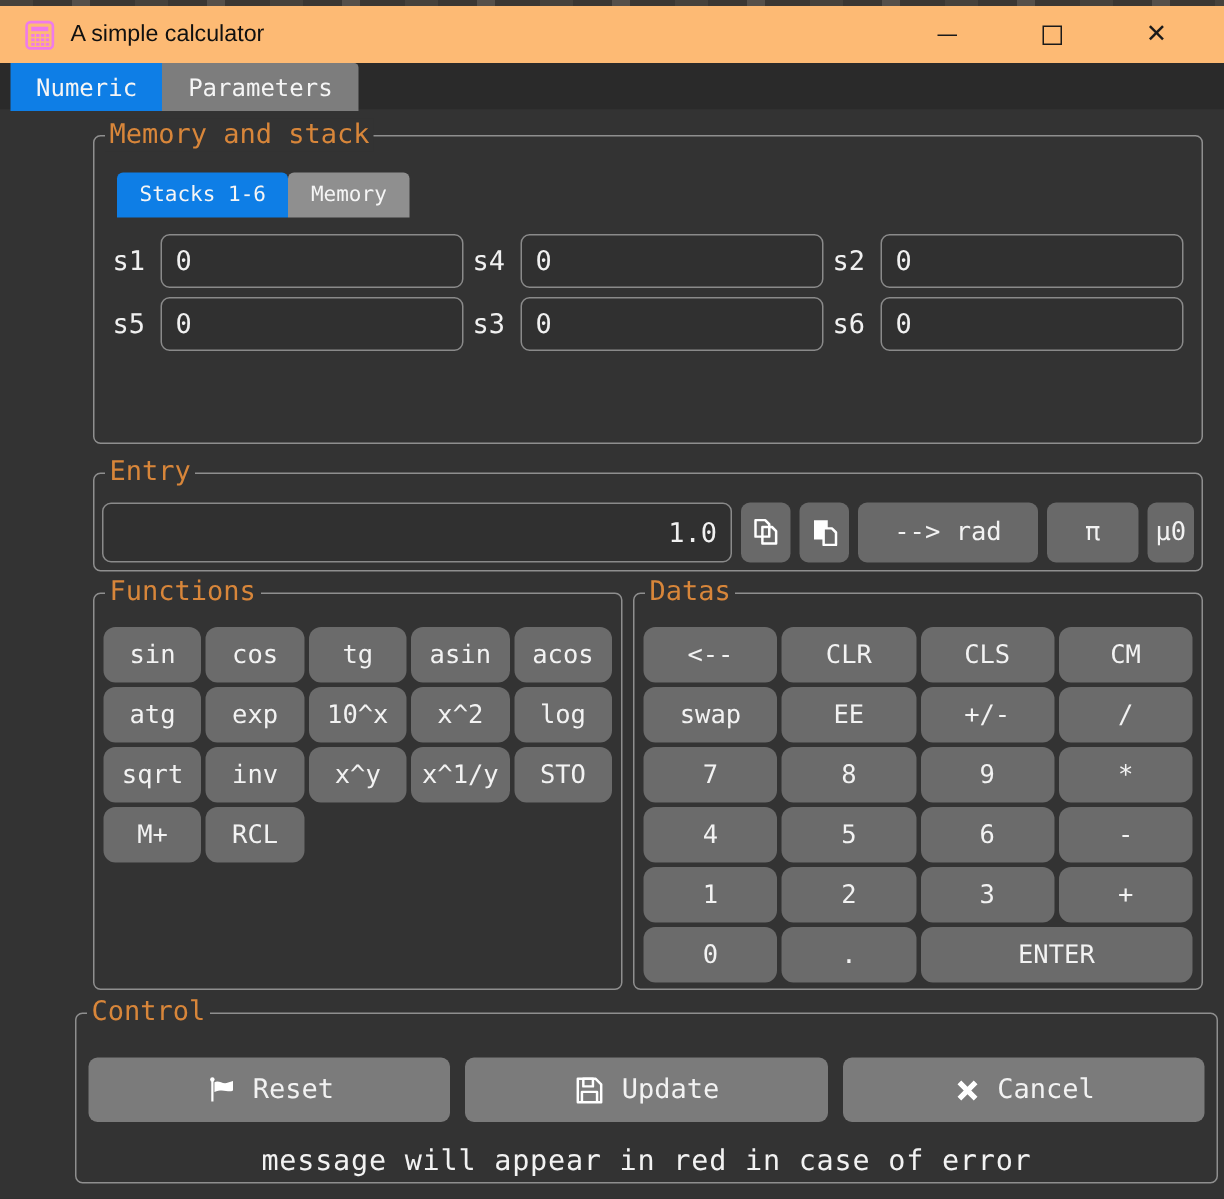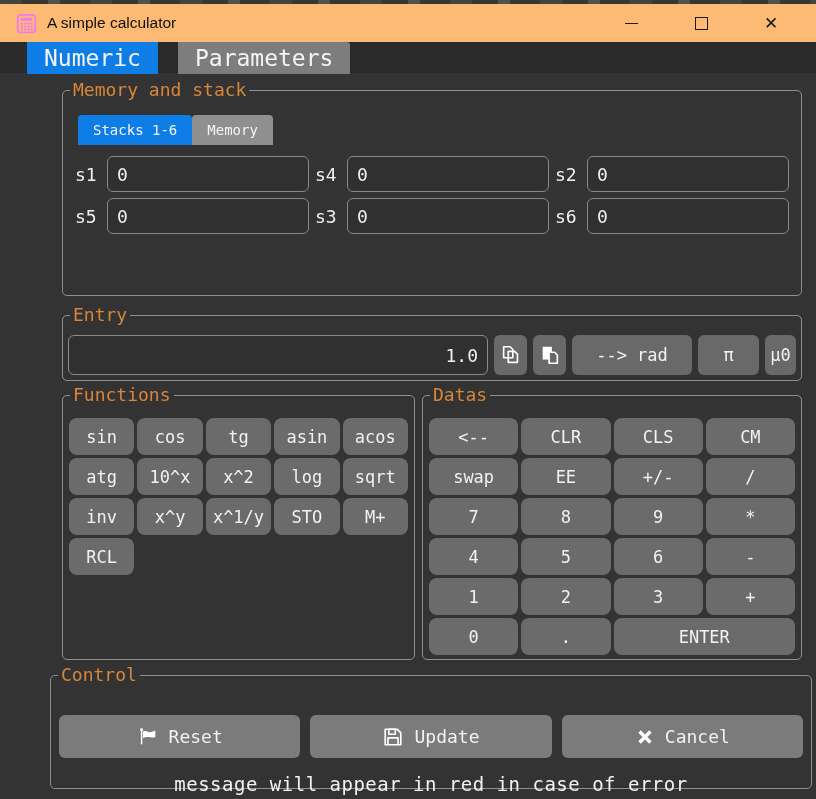--- a/index.html
+++ b/index.html
@@ -34,22 +34,22 @@
   .caption-spacer { width: 10px; flex: none; }
   
   .tabbar {
     height: 31px; background: #2a2a2a;
     display: flex; align-items: stretch;
     padding-left: 7px;
   }
   .tab {
     border: none; cursor: default;
     font-family: "DejaVu Sans Mono", monospace;
-    font-size: 23px; color: #f5f5f5;
-    padding: 16px 17px; display: flex; align-items: center; margin-left: 20px;
+    font-size: 16px; color: #f5f5f5;
+    padding: 16px 17px; display: flex; align-items: center;
   }
   .tab.active { background: #0e7ee6; }
   .tab.inactive { background: #7d7d7d; border-top-right-radius: 3px; }
   
   .panel { padding-top: 17px; height: 726px; background: #333333; padding-left: 48px; }
   .groupbox {
     position: relative;
     border: 1px solid #8f8f8f;
     border-radius: 5px;
   }
@@ -101,21 +101,21 @@
   
   .fd-row { display: flex; gap: 7px; margin: 0 14px 15px; }
   .gb-functions { width: 353px; flex: none; height: 265px; padding: 22px 6px 0; }
   .gb-datas { flex: 1; height: 265px; padding: 22px 6px 0; }
   .key-grid-3 { display: grid; grid-template-columns: repeat(5,1fr); gap: 3px; }
   .key-grid-4 { display: grid; grid-template-columns: repeat(4,1fr); gap: 3px; }
   .key { height: 37px; border-radius: 8px; background: #6b6b6b; }
   .key-enter { grid-column: span 2; }
   
   .gb-control { margin: 0 4px 0 2px; height: 114px; padding: 0 8px; }
-  .control-row { display: flex; gap: 10px; margin-top: 39px; }
+  .control-row { display: flex; gap: 10px; margin-top: 29px; }
   .control-btn { flex: 1; height: 43px; background: #7b7b7b; gap: 10px; font-size: 18px; }
   .control-btn .c-icon { display: flex; align-items: center; }
   .message-line {
     text-align: center; margin-top: 15px;
     font-size: 19px; color: #f2f2f2; letter-spacing: 0.5px;
   }
   svg { display: block; }
 </style>
 </head>
 <body>
@@ -227,20 +227,21 @@
     <div class="fd-row">
       <div class="groupbox gb-functions">
         <span class="gb-label">Functions</span>
         <div class="key-grid-3">
           <button class="btn key">sin</button>
           <button class="btn key">cos</button>
           <button class="btn key">tg</button>
           <button class="btn key">asin</button>
           <button class="btn key">acos</button>
           <button class="btn key">atg</button>
+          <button class="btn key">exp</button>
           <button class="btn key">10^x</button>
           <button class="btn key">x^2</button>
           <button class="btn key">log</button>
           <button class="btn key">sqrt</button>
           <button class="btn key">inv</button>
           <button class="btn key">x^y</button>
           <button class="btn key">x^1/y</button>
           <button class="btn key">STO</button>
           <button class="btn key">M+</button>
           <button class="btn key">RCL</button>

